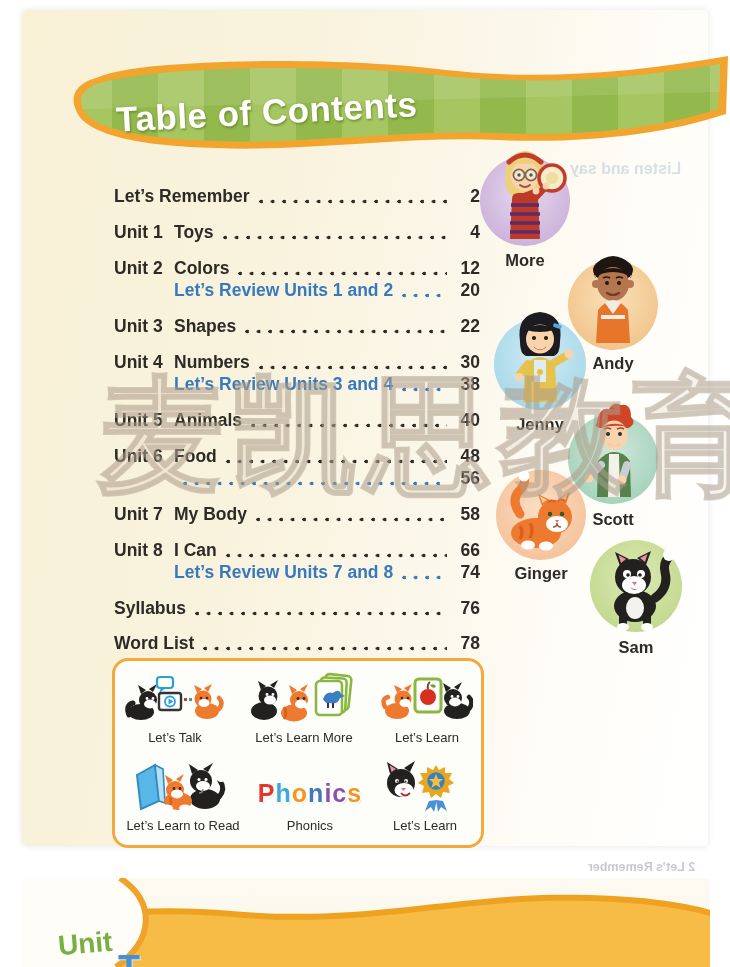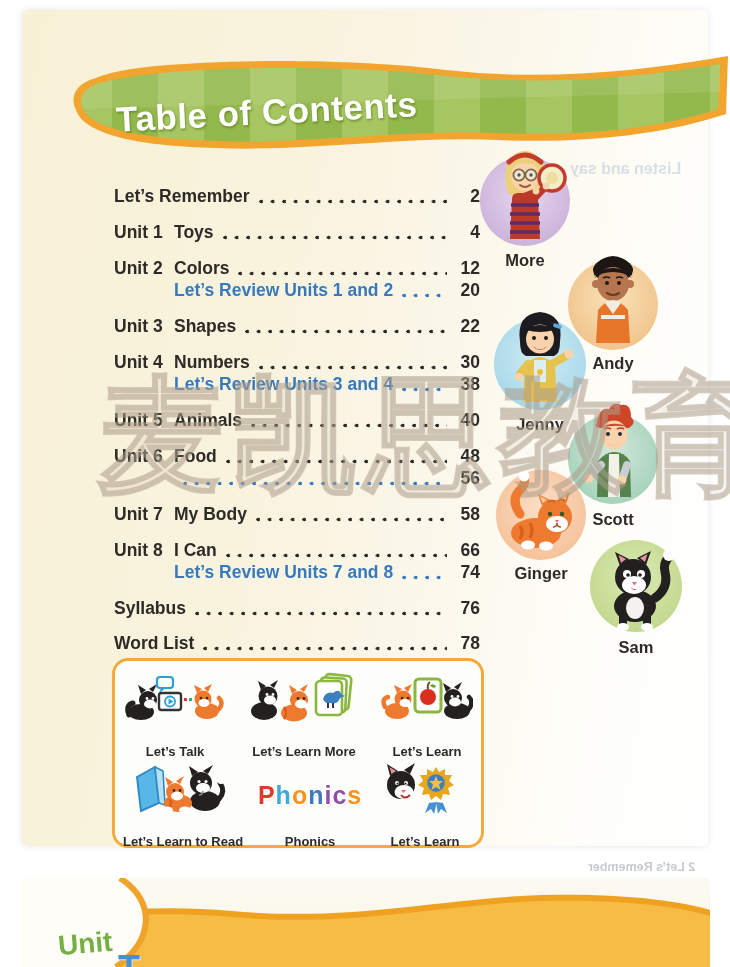--- a/index.html
+++ b/index.html
@@ -55,21 +55,21 @@
   }
   
   .activity-box{
     position:absolute;left:90px;top:648px;width:372px;height:190px;z-index:5;
     background:#fdfdfa;border:3px solid #f3a93c;border-radius:16px;
     display:flex;flex-direction:column;justify-content:space-between;padding:10px 8px 12px;
   }
   .act-row{display:flex;justify-content:space-between;align-items:flex-end;}
   .act-item{display:flex;flex-direction:column;align-items:center;}
   .act-item svg{display:block;}
-  .act-label{font-size:13px;font-weight:bold;color:#2b2b2b;margin-top:19px;white-space:nowrap;}
+  .act-label{font-size:13px;font-weight:normal;color:#2b2b2b;margin-top:5px;white-space:nowrap;}
   .phonics-word{font-size:25px;font-weight:bold;letter-spacing:1px;line-height:40px;
     text-shadow:-1.5px 0 #fff,1.5px 0 #fff,0 -1.5px #fff,0 1.5px #fff,1px 2px 2px rgba(0,0,0,.15);}
   
   .next-strip{
     position:absolute;left:22px;top:878px;width:688px;height:89px;overflow:hidden;
     background:linear-gradient(#fcfaf2,#faf5e6);border-radius:4px 4px 0 0;
   }
   .next-strip svg{position:absolute;left:0;top:0;}
   .unit-word{
     position:absolute;left:36px;top:50px;font-size:28px;font-weight:bold;color:#76b043;

